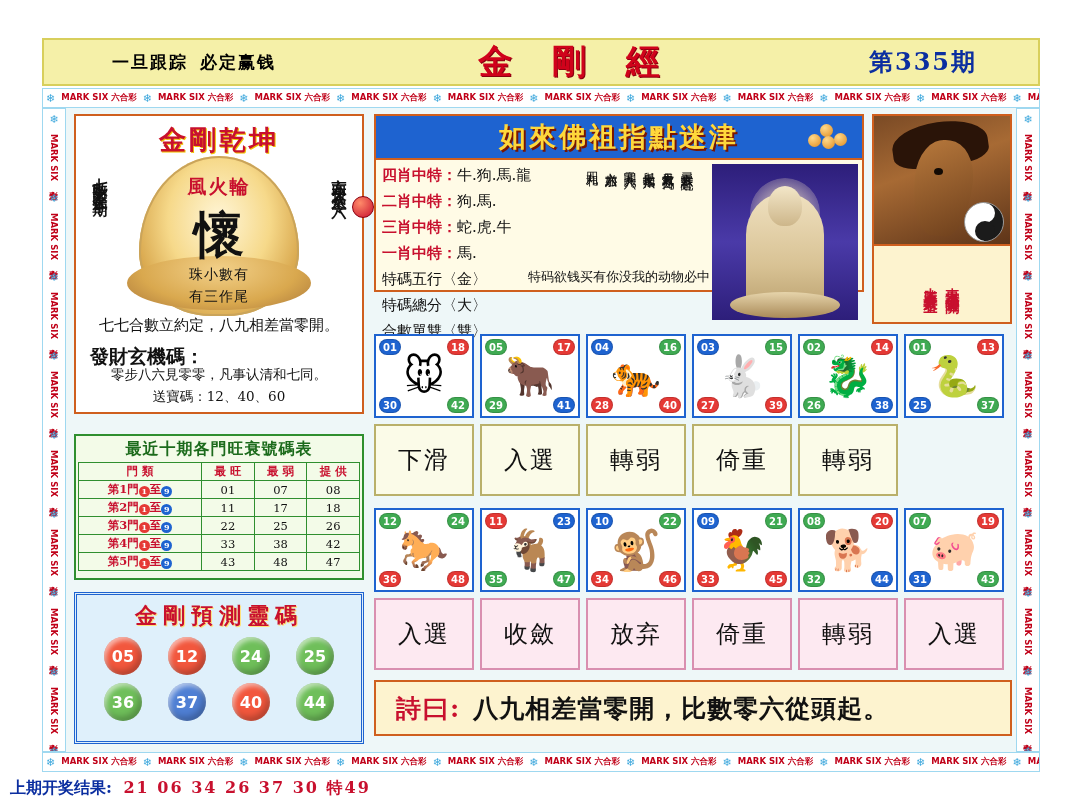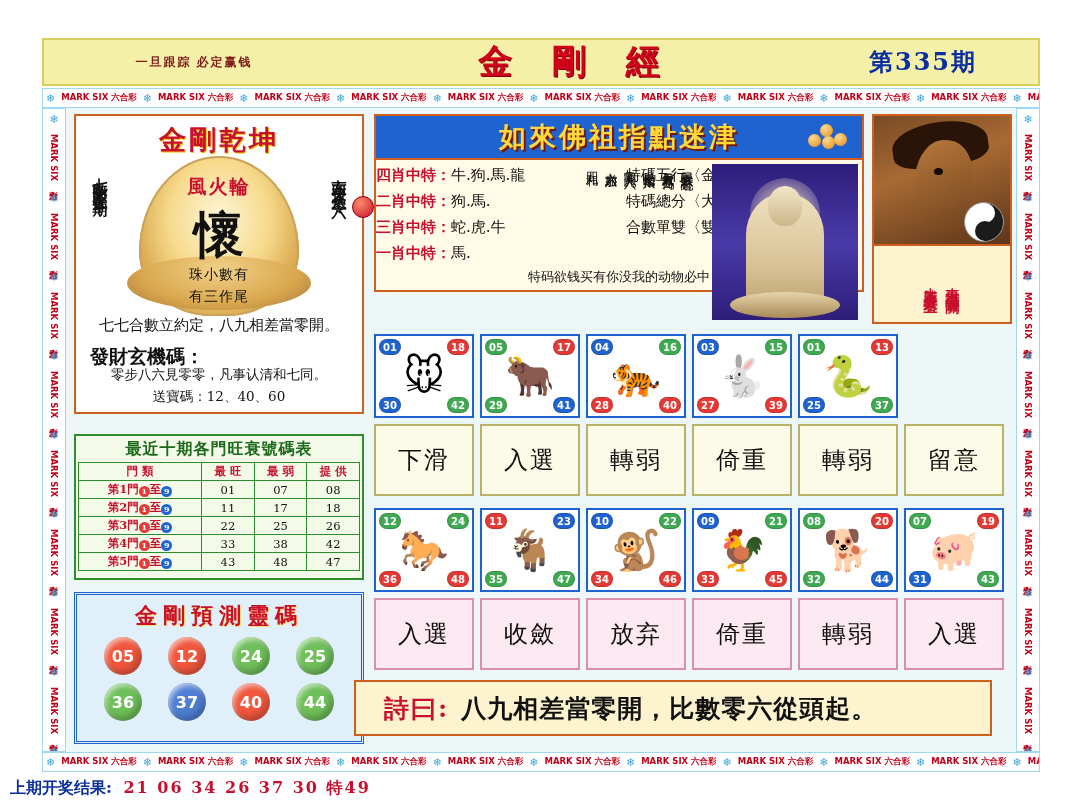--- a/index.html
+++ b/index.html
@@ -18,22 +18,22 @@
   }
   
   .titlebar {
     position:absolute; left:42px; top:38px; width:998px; height:48px;
     background:#f5f0a8;
     border:2px solid #d8cf5c;
     display:flex; align-items:center;
   }
   .tb-left {
     width:300px; text-align:center;
-    font-family:Liberation Serif, serif;
-    font-size:12px; font-weight:bold; color:#7f1d1d;
+    font-family:Liberation Mono, monospace;
+    font-size:17px; font-weight:bold; color:#000000;
     letter-spacing:2px;
   }
   .tb-center {
     flex:1; text-align:center;
     font-family:"DejaVu Serif","Liberation Serif",serif;
     font-size:34px; font-weight:bold; color:#d0021b;
     letter-spacing:14px;
     text-shadow:1px 1px 0 #8a0010;
   }
   .tb-right {
@@ -220,22 +220,23 @@
     text-shadow:2px 2px 0 #7a1500;
   }
   .banner-hd .fruit {
     position:absolute; right:14px; top:8px; width:42px; height:28px;
   }
   .fruit .f {
     position:absolute; width:13px; height:13px; border-radius:50%;
     background:radial-gradient(circle at 35% 30%, #ffd98a, #e08a1e);
   }
   .lines {
-    padding:6px 8px 0 0;
+    padding:6px 8px 0 6px;
     display:flex;
+    flex-direction:column;
   }
   .lines-left { width:250px; }
   .lines-mid { width:130px; }
   .ln {
     font-family:"DejaVu Serif","Liberation Serif",serif;
     font-size:15px; color:#111; margin-bottom:7px; white-space:nowrap;
   }
   .ln b { color:#c8102e; font-weight:bold; }
   .banner-bottom {
     position:absolute; left:0; right:0; bottom:4px; text-align:center;
@@ -367,23 +368,23 @@
   .vcell {
     width:100px; height:72px; border:2px solid #b9b06a;
     display:flex; align-items:center; justify-content:center;
     font-family:"DejaVu Serif","Liberation Serif",serif;
     font-size:24px; color:#111; letter-spacing:2px;
   }
   .vrow-top .vcell { background:#fbfbe8; }
   .vrow-bot .vcell { background:#fde9f1; border-color:#d98fb0; }
   
   .poembar {
-    position:absolute; left:354px; top:680px; width:638px; height:56px;
+    position:absolute; left:374px; top:680px; width:638px; height:56px;
     border:2px solid #cf5f1e; background:#fdf3cf;
-    display:flex; align-items:center; padding:0 28px;
+    display:flex; align-items:center; padding:0 20px;
   }
   .poembar .lbl {
     font-family:"DejaVu Serif","Liberation Serif",serif;
     font-size:25px; font-weight:bold; color:#c8102e; letter-spacing:2px;
     margin-right:12px;
   }
   .poembar .txt {
     font-family:"DejaVu Serif","Liberation Serif",serif;
     font-size:25px; font-weight:bold; color:#111; letter-spacing:1px;
   }
@@ -663,34 +664,40 @@
         <div class="animal">🐅</div>
       </div>
       <div class="zcell">
         <div class="zn tl blue">03</div>
         <div class="zn tr green">15</div>
         <div class="zn bl red">27</div>
         <div class="zn br red">39</div>
         <div class="animal">🐇</div>
       </div>
       <div class="zcell">
+        <div class="zn tl green">02</div>
+        <div class="zn tr red">14</div>
+        <div class="zn bl green">26</div>
+        <div class="zn br blue">38</div>
+        <div class="animal">🐉</div>
+      </div>
+      <div class="zcell">
         <div class="zn tl green">01</div>
         <div class="zn tr red">13</div>
         <div class="zn bl blue">25</div>
         <div class="zn br green">37</div>
         <div class="animal">🐍</div>
       </div>
     </div>
   <div class="vrow vrow-top" id="vrow-top">
       <div class="vcell">下滑</div>
       <div class="vcell">入選</div>
       <div class="vcell">轉弱</div>
       <div class="vcell">倚重</div>
       <div class="vcell">轉弱</div>
-      <div class="vcell">留意</div>
     </div>
   <div class="zgrid zgrid-bot" id="zgrid-bot">
       <div class="zcell">
         <div class="zn tl green">12</div>
         <div class="zn tr green">24</div>
         <div class="zn bl red">36</div>
         <div class="zn br red">48</div>
         <div class="animal">🐎</div>
       </div>
       <div class="zcell">

